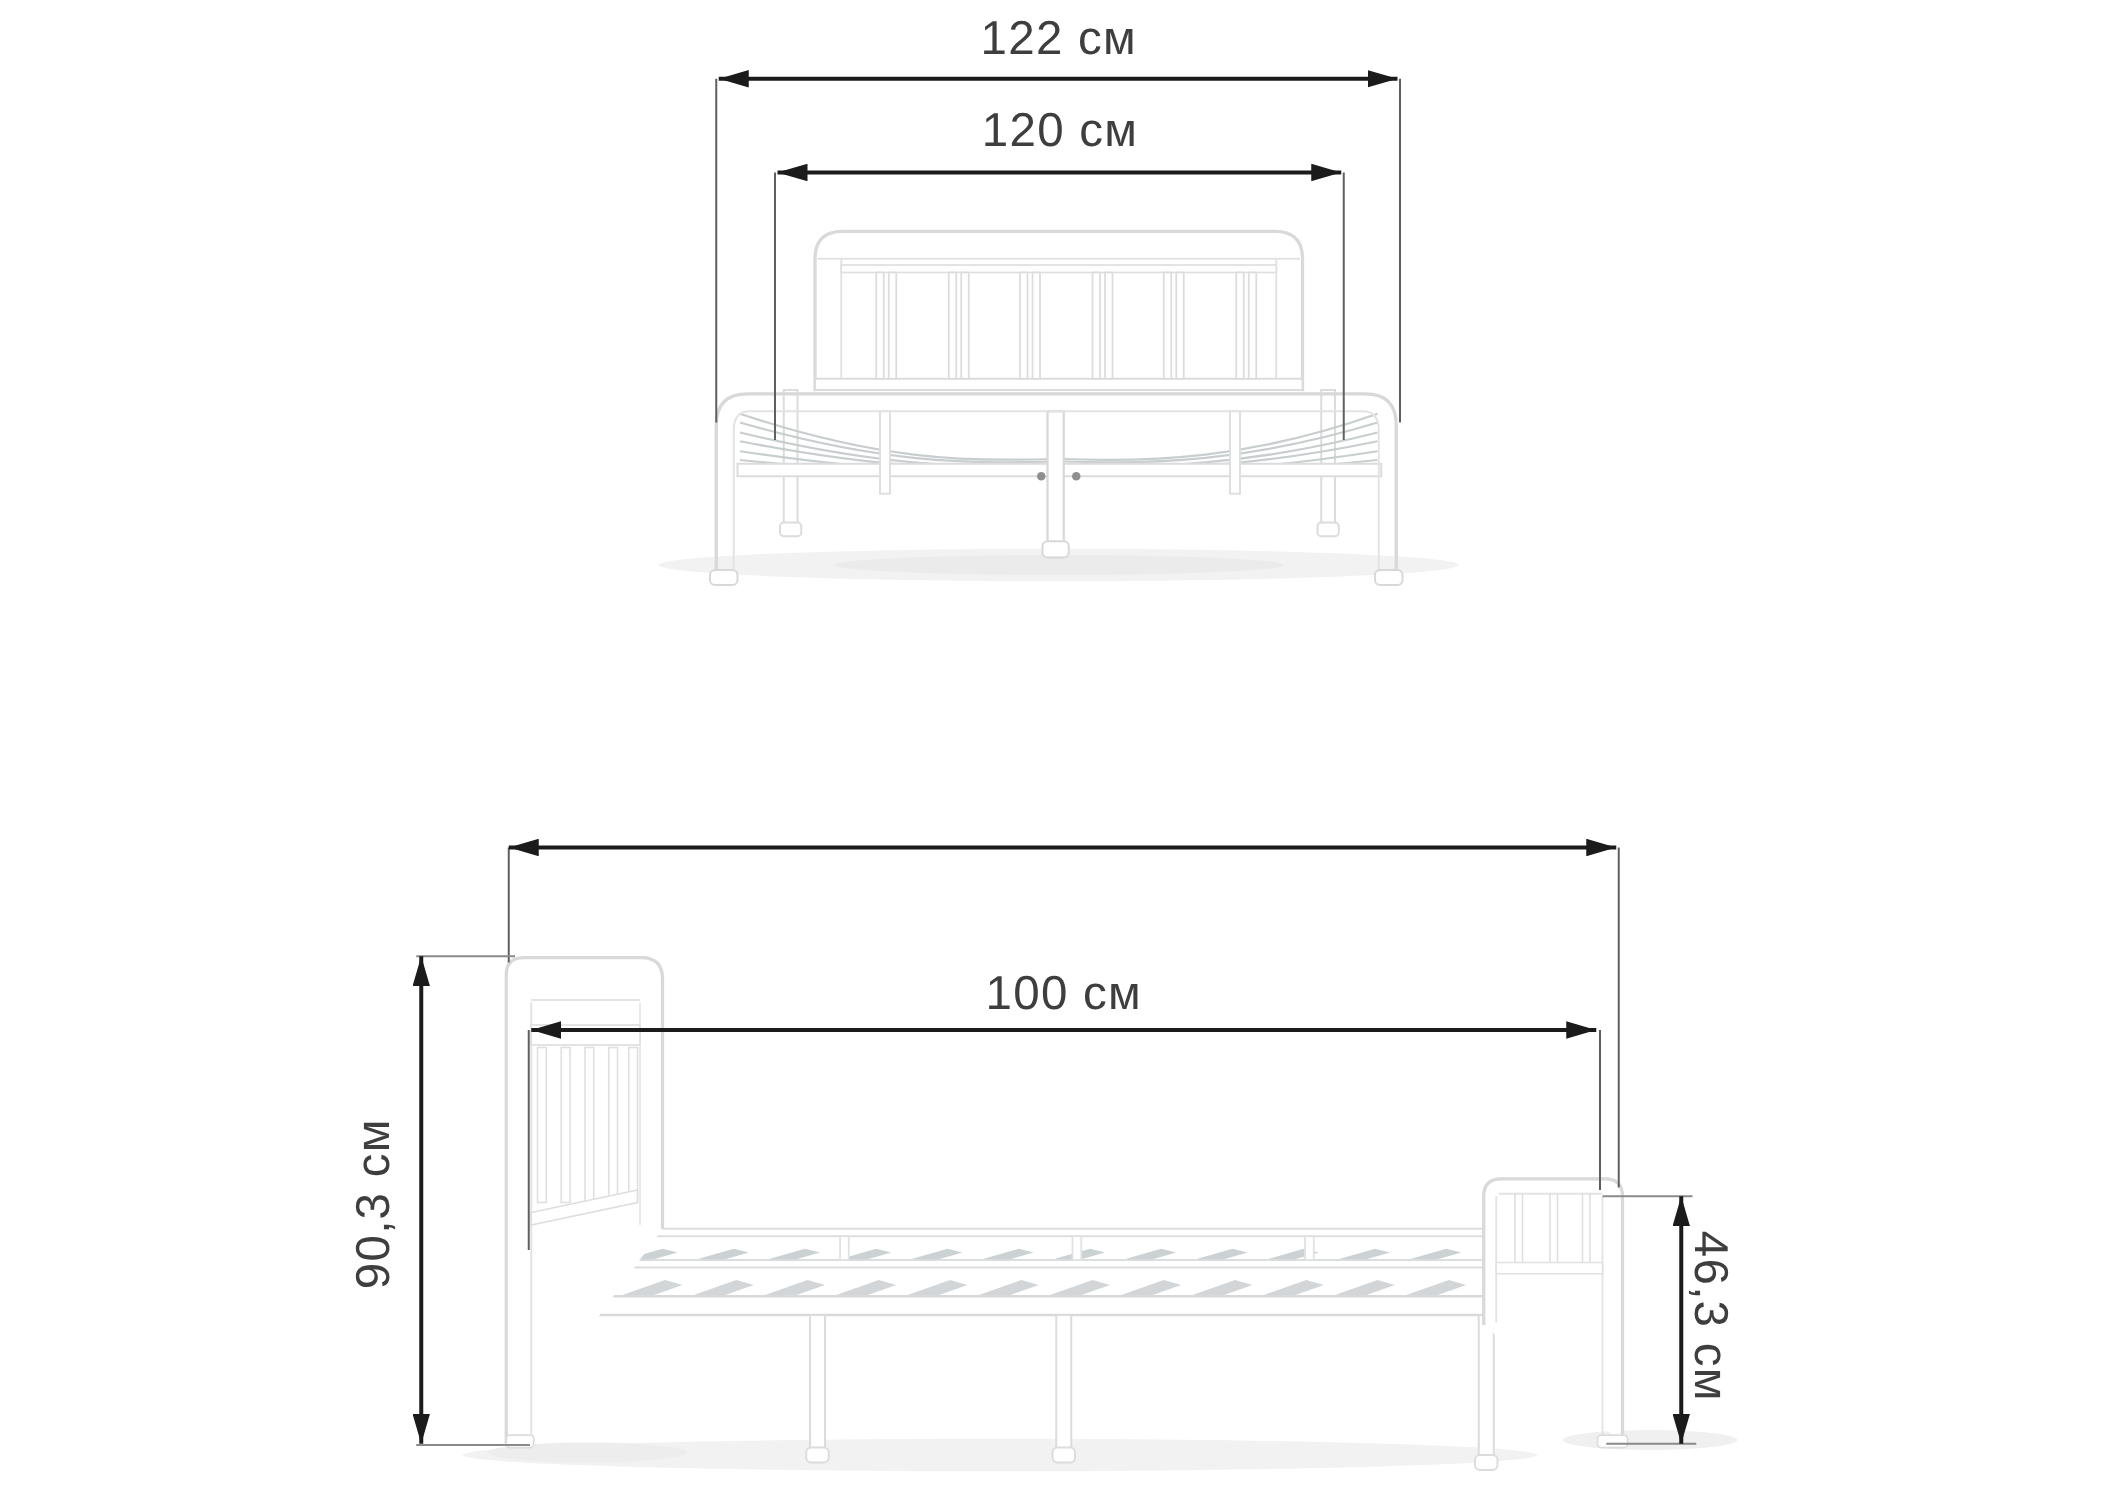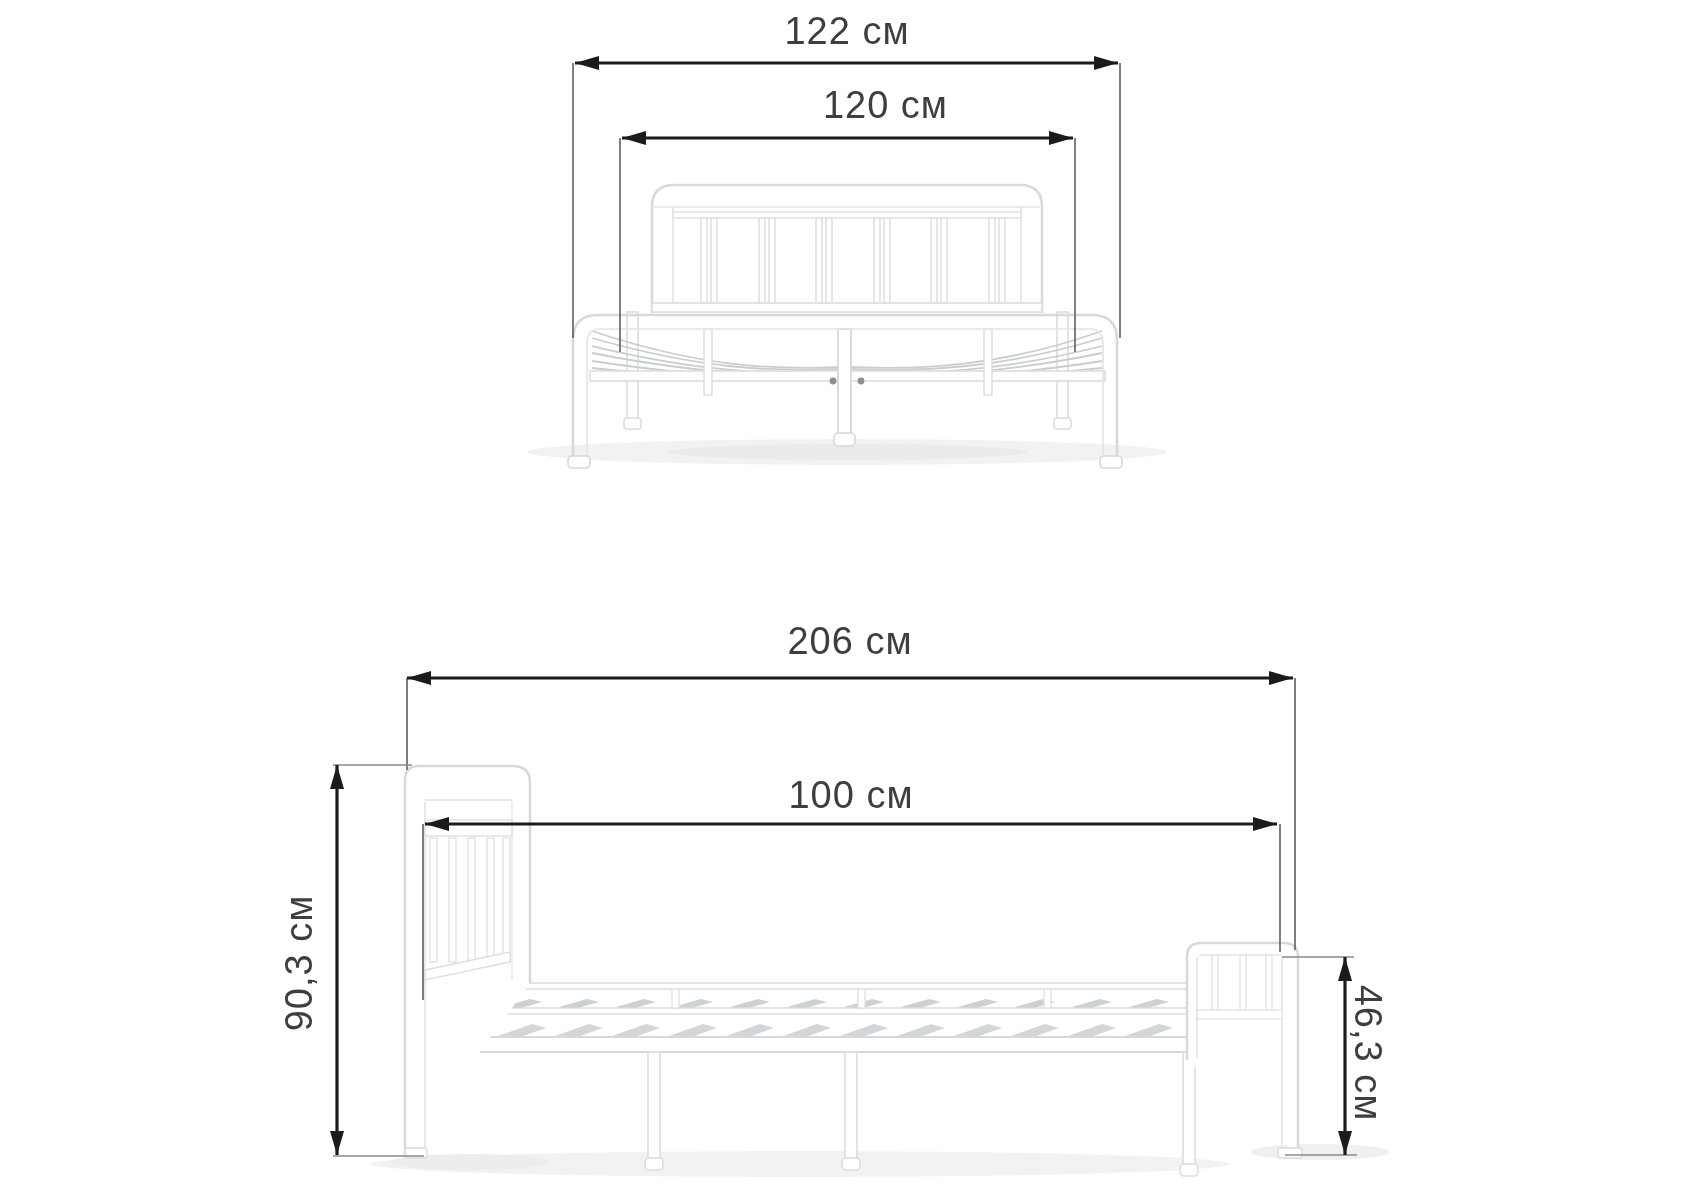--- a/index.html
+++ b/index.html
@@ -9,21 +9,21 @@
   }
   #diagram-svg{position:absolute;left:0;top:0;width:1695px;height:1200px;}
   .dim-label{
     position:absolute;width:240px;height:42px;line-height:42px;
     text-align:center;font-size:38px;font-weight:400;color:#3e3e3e;
     letter-spacing:1px;white-space:nowrap;user-select:none;
   }
   .rot-ccw{transform:rotate(-90deg);transform-origin:center center;}
   .rot-cw{transform:rotate(90deg);transform-origin:center center;}
   .lbl-122{left:727px;top:10px;}
-  .lbl-120{left:708px;top:84px;text-align:right;}
+  .lbl-120{left:728px;top:84px;}
   .lbl-206{left:730px;top:620px;}
   .lbl-200{left:731px;top:774px;}
   .lbl-903{left:179px;top:942px;}
   .lbl-463{left:1248px;top:1032px;}
 </style>
 </head>
 <body>
 
 <div id="stage">
 
@@ -218,17 +218,16 @@
       <line x1="622" y1="138" x2="1073" y2="138" marker-start="url(#arr)" marker-end="url(#arr)"></line>
       <line x1="407" y1="678" x2="1293" y2="678" marker-start="url(#arr)" marker-end="url(#arr)"></line>
       <line x1="425" y1="824" x2="1277" y2="824" marker-start="url(#arr)" marker-end="url(#arr)"></line>
       <line x1="337" y1="765" x2="337" y2="1155" marker-start="url(#arr)" marker-end="url(#arr)"></line>
       <line x1="1345" y1="957" x2="1345" y2="1155" marker-start="url(#arr)" marker-end="url(#arr)"></line>
     </g>
   </svg>
 
   <div class="dim-label lbl-122">122 см</div>
   <div class="dim-label lbl-120">120 см</div>
-  <div class="dim-label lbl-206">206 см</div>
   <div class="dim-label lbl-200">100 см</div>
   <div class="dim-label rot-ccw lbl-903">90,3 см</div>
   <div class="dim-label rot-cw lbl-463">46,3 см</div>
 </div>
 
 </body></html>

